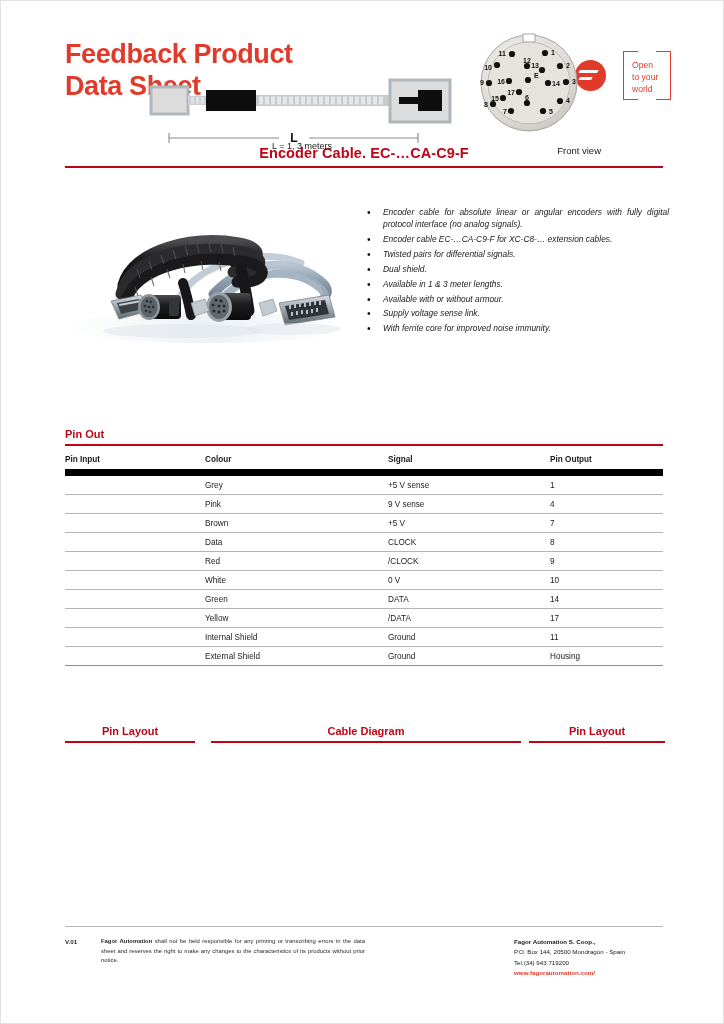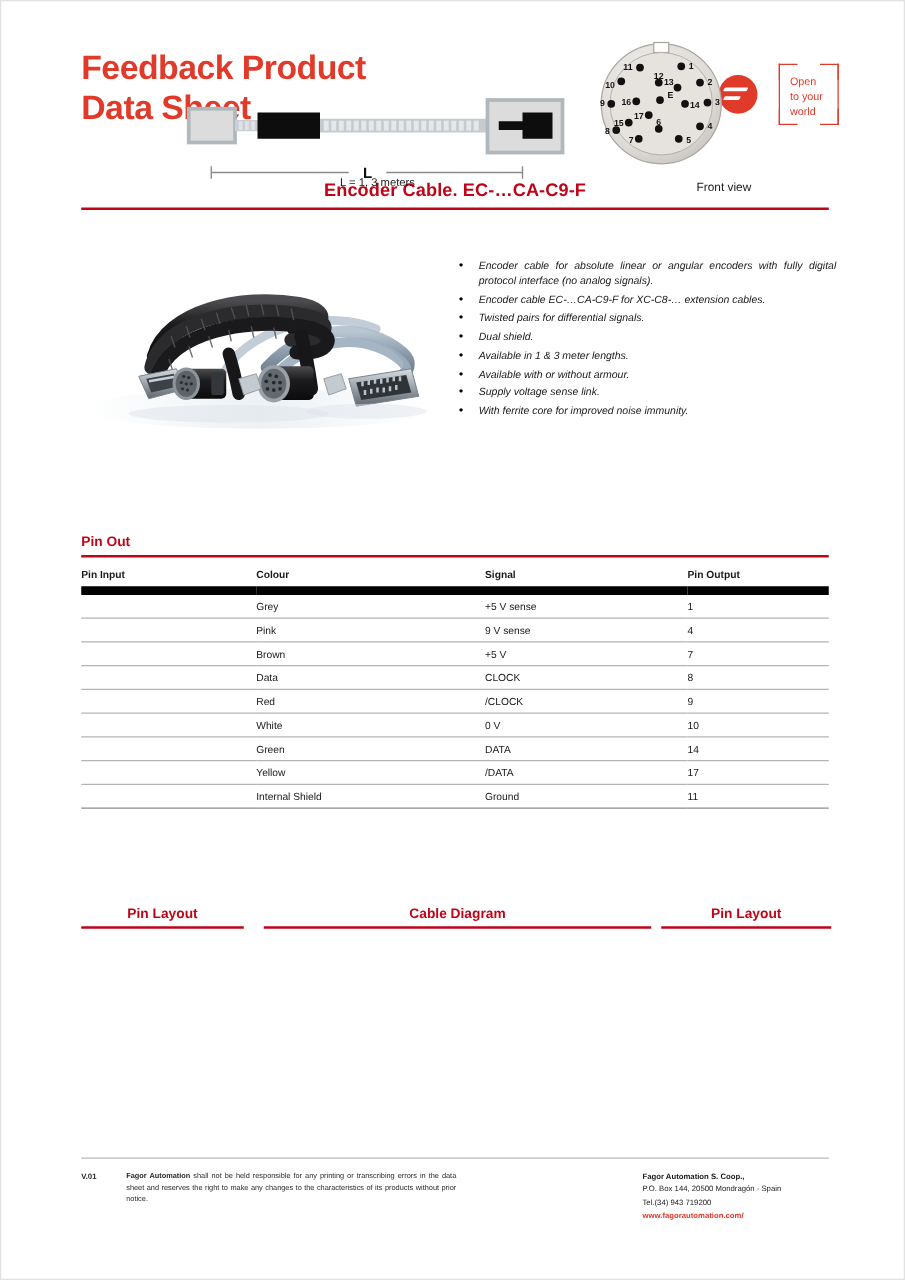--- a/index.html
+++ b/index.html
@@ -560,20 +560,26 @@
           <td>Yellow</td>
           <td>/DATA</td>
           <td>17</td>
         </tr>
         <tr>
           <td></td>
           <td>Internal Shield</td>
           <td>Ground</td>
           <td>11</td>
         </tr>
+        <tr>
+          <td></td>
+          <td>External Shield</td>
+          <td>Ground</td>
+          <td>Housing</td>
+        </tr>
       </tbody>
     </table>
   </div>
 
   <div class="bottom-row">
     <div class="bcol bcol-1">
       <div class="sec-head">Pin Layout</div>
       <div class="sec-rule"></div>
     </div>
     <div class="bcol bcol-2">

